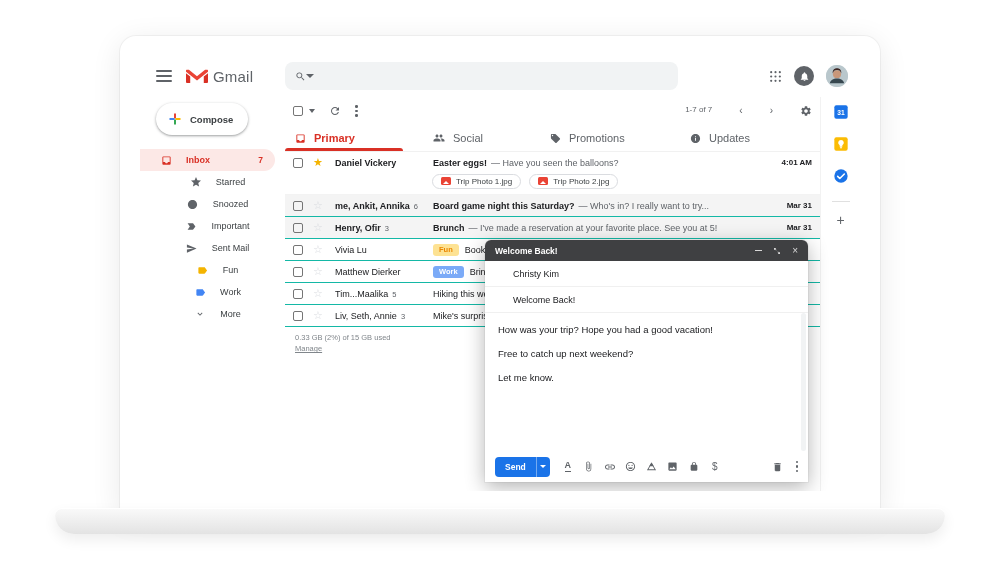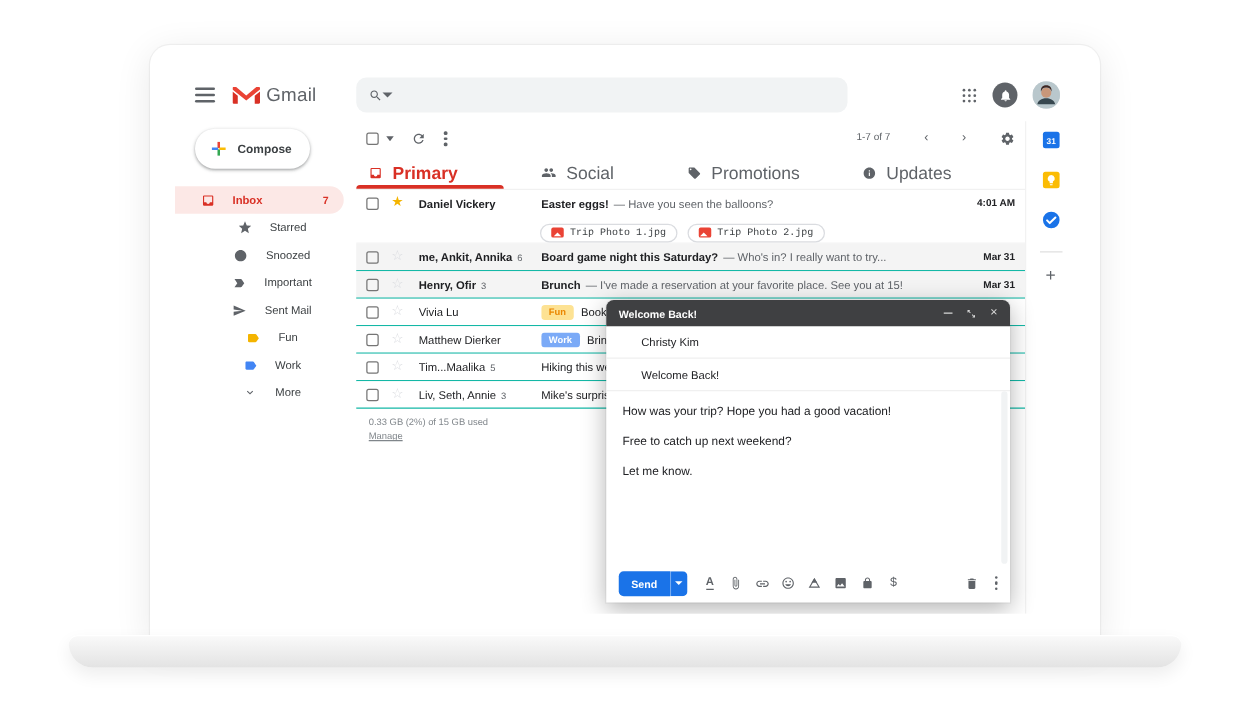--- a/index.html
+++ b/index.html
@@ -54,21 +54,21 @@
   .tb-left { display:flex; align-items:center; gap:14px; }
   .sel-arrow { width:0; height:0; border-left:3.5px solid transparent; border-right:3.5px solid transparent; border-top:4px solid #5f6368; margin-left:-8px; }
   .dots-v { display:flex; flex-direction:column; gap:2px; }
   .dots-v i { width:2.5px; height:2.5px; border-radius:50%; background:#5f6368; }
   .tb-right { margin-left:auto; display:flex; align-items:flex-start; gap:27px; color:#5f6368; }
   .pagination { font-size:8px; color:#5f6368; }
   .pg-chev { font-size:10px; color:#5f6368; }
 
   
   .tabs { display:flex; border-bottom:1px solid #f1f1f1; height:27px; }
-  .tab { display:flex; align-items:center; gap:8px; padding-left:10px; position:relative; color:#5f6368; font-size:14px; font-weight:500; cursor:pointer; }
+  .tab { display:flex; align-items:center; gap:8px; padding-left:10px; position:relative; color:#5f6368; font-size:11px; font-weight:500; cursor:pointer; }
   .tab-primary { width:138px; } .tab-social { width:117px; } .tab-promotions { width:140px; } .tab-updates { width:130px; }
   .tab.active { color:#d93025; font-weight:bold; }
   .tab.active::after { content:""; position:absolute; left:0; bottom:0; width:118px; height:3px; background:#d93025; border-radius:3px 3px 0 0; }
 
   
   .row { display:flex; align-items:center; height:22px; border-bottom:1px solid #14b8a6; padding:0 8px 0 8px; cursor:pointer; background:#fff; }
   .row.read { background:#f4f4f4; }
   .row .cbox { flex:none; margin-right:10px; }
   .star { flex:none; width:12px; margin-right:10px; font-size:11px; line-height:1; color:#dadce0; }
   .star.on { color:#f4b400; }
@@ -77,21 +77,21 @@
   .row.unread .sender-name { font-weight:bold; }
   .thread-count { font-size:7.5px; color:#5f6368; }
   .subjline { flex:1; display:flex; align-items:center; white-space:nowrap; overflow:hidden; }
   .subj { font-weight:500; }
   .row.unread .subj { font-weight:bold; }
   .snippet { color:#5f6368; margin-left:4px; }
   .rtime { flex:none; margin-left:8px; font-size:8px; color:#5f6368; }
   .row.unread .rtime { font-weight:bold; color:#202124; }
   .row-tall { height:43px; border-bottom:1px solid #f3f3f3; display:flex; padding:0 8px; background:#fff; }
   .rt-line { display:flex; align-items:center; height:21px; }
-  .chips { display:flex; gap:8px; align-items:flex-end; height:20px;font-family:Liberation Mono, monospace; }
+  .chips { display:flex; gap:8px; align-items:flex-start; height:20px; }
   .chip { display:flex; align-items:center; gap:5px; border:1px solid #dadce0; border-radius:9px; height:15px; padding:0 8px; color:#3c4043; font-size:8px; background:#fff; }
   .chip-img { width:10px; height:8px; background:#ea4335; border-radius:1.5px; position:relative; }
   .chip-img::after { content:""; position:absolute; left:1.5px; bottom:1.5px; border-left:3px solid transparent; border-right:3px solid transparent; border-bottom:3px solid #fff; }
   .lbl { border-radius:3px; font-size:7.5px; font-weight:bold; padding:1.5px 6px; margin-right:6px; }
   .lbl-fun { background:#fde293; color:#ea8600; }
   .lbl-work { background:#7baaf7; color:#fff; }
 
   .storage { margin:5px 0 0 10px; font-size:7.5px; color:#80868b; line-height:1.5; }
   .storage a { color:#80868b; text-decoration:underline; cursor:pointer; }
 
@@ -355,21 +355,21 @@
 
           <div class="row unread read">
             <span class="cbox"></span>
             <span class="star">☆</span>
             <span class="senders">
                 <span class="sender-name">Henry, Ofir</span>
                 <span class="thread-count">3</span>
               </span>
             <span class="subjline">
               <span class="subj">Brunch</span>
-              <span class="snippet">— I've made a reservation at your favorite place. See you at 15!</span>
+              <span class="snippet">— I've made a reservation at your favorite place. See you at 5!</span>
             </span>
             <span class="rtime">Mar 31</span>
           </div>
 
           <div class="row">
             <span class="cbox"></span>
             <span class="star">☆</span>
             <span class="senders">
                 <span class="sender-name">Vivia Lu</span>
               </span>

